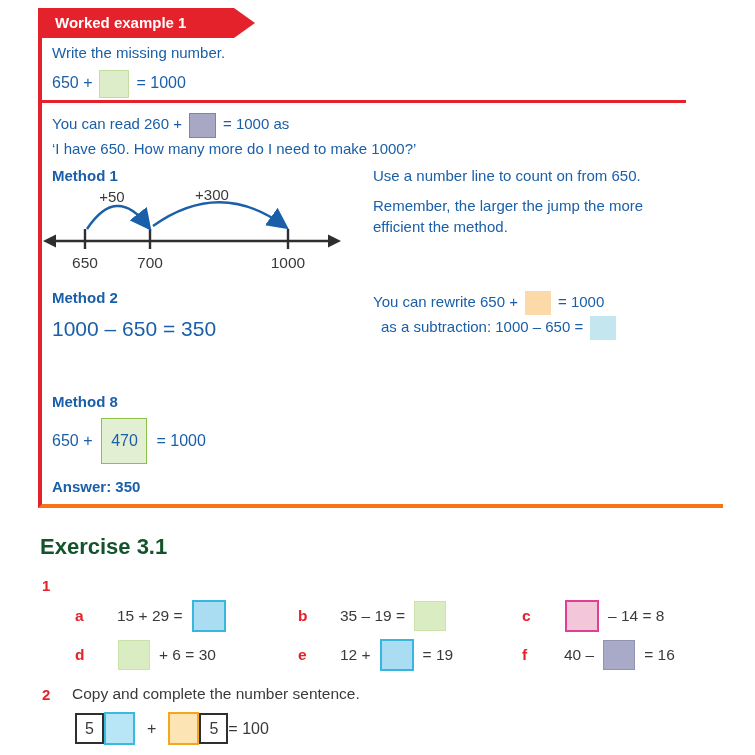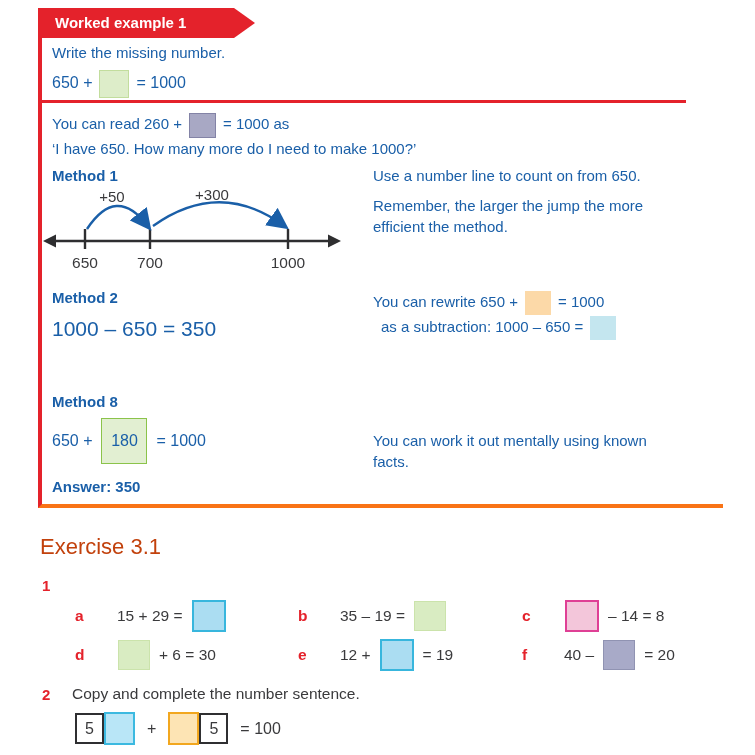--- a/index.html
+++ b/index.html
@@ -26,40 +26,40 @@
 
   .m3-eq{display:flex;align-items:center;font-size:16px;color:#1a5fa8;}
   .m3-box{width:44px;height:44px;background:#e2efd2;border:1.5px solid #8bc34a;margin:0 9px;
       display:flex;align-items:center;justify-content:center;font-size:16px;color:#1a5fa8;}
 
   
   .nline{position:absolute;left:0;top:171px;}
   .nline text{font-family:"Liberation Sans",sans-serif;fill:#3a3a3c;}
 
   
-  .ex-title{position:absolute;left:40px;top:534px;font-size:22px;color:#c2410c;}
+  .ex-title{position:absolute;left:40px;top:534px;font-size:22px;color:#14532d;font-weight:bold;}
   .q-num{position:absolute;font-size:15px;font-weight:bold;color:#e4222b;}
   .q-text{position:absolute;font-size:15.5px;color:#3a3a3c;}
   .part{position:absolute;display:flex;align-items:center;height:32px;font-size:15.5px;color:#3a3a3c;}
   .part .letter{color:#e4222b;font-weight:bold;width:20px;margin-right:18px;}
   .part .txt{margin:0 4px;}
   .ebox{width:30px;height:28px;margin:0 5px;}
   .ebox.blue-b{background:#abddf2;border:2px solid #38b6dd;}
   .ebox.green-b{background:#d9ecc2;border:1px solid #cbe3ab;}
   .ebox.pink-b{background:#f3c6da;border:2px solid #df4095;}
   .ebox.purple-b{background:#a8aac8;border:1px solid #9093b2;}
 
   .sentence{position:absolute;left:75px;top:712px;display:flex;align-items:center;font-size:16px;color:#3a3a3c;}
   .pair{display:flex;align-items:center;}
   .dbox{width:25px;height:27px;background:#fff;border:2px solid #2f2f31;
       display:flex;align-items:center;justify-content:center;font-size:16px;color:#3a3a3c;}
   .cbox-cyan{width:27px;height:29px;background:#b9e6f7;border:2.5px solid #3cb9e0;}
   .cbox-orange{width:27px;height:29px;background:#fde4b4;border:2.5px solid #f2a71f;}
   .op{margin:0 12px;}
-  .res{margin-left:12px;}
+  .res{margin-left:0;}
 </style>
 </head>
 <body>
 
 <div class="page">
 
   <div class="we">
 
     <div class="we-banner">
       <span>Worked example 1</span>
@@ -109,25 +109,24 @@
       <span>You can rewrite 650 +</span><span class="ibox orange"></span><span>= 1000</span>
     </div>
     <div class="abs" style="left:331px;top:306px;line-height:26px;width:310px;margin-left:8px;">
       <span>as a subtraction: 1000 – 650 =</span><span class="ibox cyan"></span>
     </div>
 
     <div class="abs bold" style="left:10px;top:385px;">Method 8</div>
     <div class="m3-eq" style="position:absolute;left:10px;top:410px;">
       <span>650 +</span>
       <span class="m3-box">
-          <span>180</span>
+          <span>470</span>
         </span>
       <span>= 1000</span>
     </div>
-    <div class="abs" style="left:331px;top:422px;width:295px;line-height:21px;">You can work it out mentally using known facts.</div>
 
     <div class="abs bold" style="left:10px;top:470px;">Answer: 350</div>
   </div>
 
   <div class="ex-title">Exercise 3.1</div>
 
   <div class="q-num" style="left:42px;top:577px;">1</div>
 
   <div class="part" style="left:75px;top:600px;">
     <span class="letter">a</span>
@@ -153,21 +152,21 @@
   <div class="part" style="left:298px;top:639px;">
     <span class="letter">e</span>
     <span class="txt">12 +</span>
     <span class="ebox blue-b"></span>
     <span class="txt">= 19</span>
   </div>
   <div class="part" style="left:522px;top:639px;">
     <span class="letter">f</span>
     <span class="txt">40 –</span>
     <span class="ebox purple-b"></span>
-    <span class="txt">= 20</span>
+    <span class="txt">= 16</span>
   </div>
 
   <div class="q-num" style="left:42px;top:686px;">2</div>
   <div class="q-text" style="left:72px;top:685px;">Copy and complete the number sentence.</div>
 
   <div class="sentence">
     <span class="pair">
       <span class="dbox">
           <span>5</span>
         </span>

